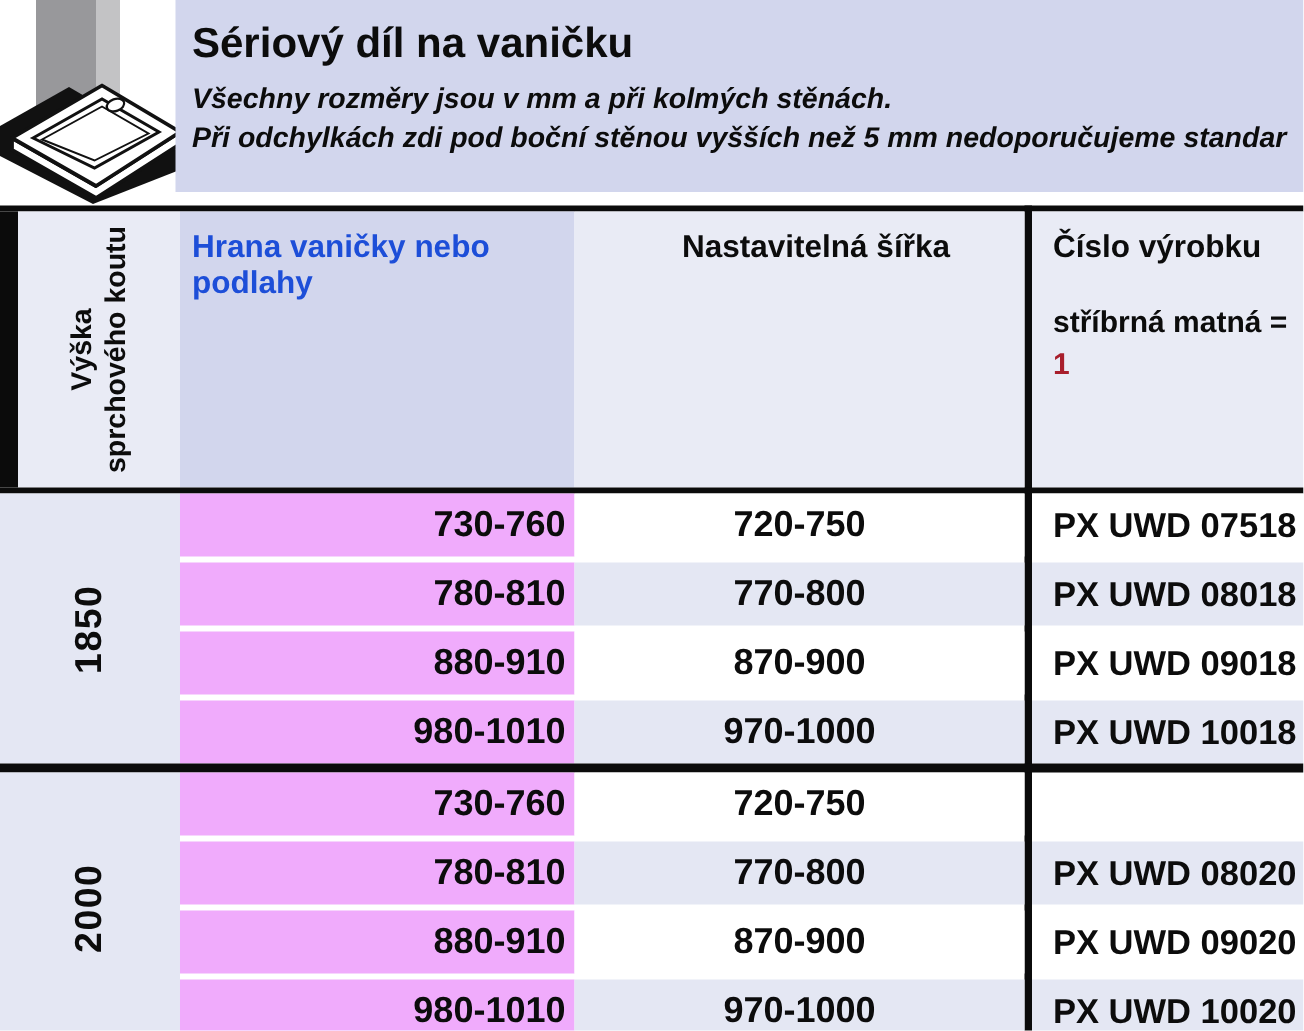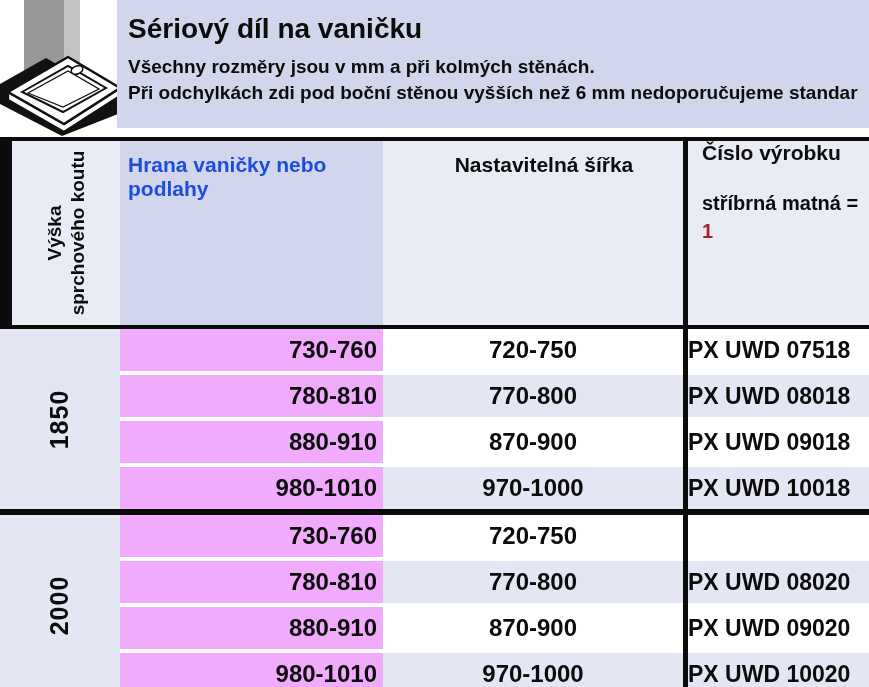--- a/index.html
+++ b/index.html
@@ -10,47 +10,47 @@
   }
   
   .icon-block{position:absolute;left:0;top:0;width:120px;height:140px;background:#ffffff;}
   
   .title-panel{
     position:absolute;left:117px;top:0;width:752px;height:128px;
     background:#d2d6ed;box-sizing:border-box;padding:13px 0 0 11px;
     overflow:hidden;white-space:nowrap;
   }
   .title{font-size:28px;line-height:32px;margin-bottom:9px;}
-  .sub{font-size:19px;line-height:26px;}
+  .sub{font-size:19px;line-height:26px;font-style:italic;}
   
   .spec-table{
     position:absolute;left:0;top:137px;width:869px;
     display:grid;
     grid-template-columns:12px 108px 263px 300px 5px 181px;
     grid-template-rows:4px 184px 4px 42px 4px 42px 4px 42px 4px 42px 6px 42px 4px 42px 4px 42px 4px 42px;
   }
   .tb{grid-column:1/7;background:#0b0b0b;}
   .top{grid-row:1/2;}
   .hb{grid-area:3/1/4/7;background:#0b0b0b;}
   .gdiv{grid-area:11/1/12/7;background:#0b0b0b;}
   .vdiv{grid-area:1/5/19/6;background:#0b0b0b;}
   .strip{grid-area:2/1/3/2;background:#0b0b0b;}
   .vyska{grid-area:2/2/3/3;background:#e9ebf5;display:flex;align-items:center;justify-content:center;}
   .rot{transform:rotate(-90deg);text-align:center;font-size:19px;line-height:23px;white-space:nowrap;}
   .h1{grid-area:2/3/3/4;background:#d2d6ed;color:#1d4ed8;padding:12px 0 0 8px;font-size:21px;box-sizing:border-box;}
   .h2{grid-area:2/4/3/5;background:#e9ebf5;padding:12px 0 0 22px;font-size:21px;box-sizing:border-box;text-align:center;}
-  .h3{grid-area:2/6/3/7;background:#e9ebf5;padding:0 0 0 14px;font-size:21px;box-sizing:border-box;}
+  .h3{grid-area:2/6/3/7;background:#e9ebf5;padding:12px 0 0 14px;font-size:21px;box-sizing:border-box;}
   .legend{margin-top:24px;font-size:20px;line-height:28px;}
   .red{color:#a81e2c;}
   .glabel{background:#e4e7f3;display:flex;align-items:center;justify-content:center;}
   .glabel .rot{font-size:25px;letter-spacing:1px;}
   .cell{display:flex;align-items:center;font-size:24px;box-sizing:border-box;}
   .c1{background:#f0abfc;justify-content:flex-end;padding-right:6px;}
   .c2{background:#ffffff;justify-content:center;}
-  .c3{background:#ffffff;font-size:23px;}
+  .c3{background:#ffffff;padding-left:14px;font-size:23px;}
   .alt{background:#e4e7f3;}
 </style>
 </head>
 <body>
 
 <div class="icon-block">
   <svg width="120" height="140" viewBox="0 0 120 140">
     <rect x="24" y="0" width="40" height="98" fill="#98989b"></rect>
     <rect x="64" y="0" width="16" height="103" fill="#c3c3c5"></rect>
     <polygon points="0,84 46,58 118,100 118,114 62,136 0,104" fill="#111111"></polygon>
@@ -58,21 +58,21 @@
     <polygon points="8,92 68,57 120,88 64,124" fill="#ffffff" stroke="#111111" stroke-width="2.5" stroke-linejoin="round"></polygon>
     <polygon points="22,92 68,66 106,88 63,112" fill="none" stroke="#111111" stroke-width="2"></polygon>
     <polygon points="28,93 68,71 99,89 63,107" fill="none" stroke="#111111" stroke-width="1.3"></polygon>
     <ellipse cx="77" cy="70" rx="6" ry="4" fill="#ffffff" stroke="#111111" stroke-width="1.5" transform="rotate(-20 77 70)"></ellipse>
   </svg>
 </div>
 
 <div class="title-panel">
   <div class="title">Sériový díl na vaničku</div>
   <div class="sub">Všechny rozměry jsou v mm a při kolmých stěnách.</div>
-  <div class="sub">Při odchylkách zdi pod boční stěnou vyšších než 6 mm nedoporučujeme standar</div>
+  <div class="sub">Při odchylkách zdi pod boční stěnou vyšších než 5 mm nedoporučujeme standar</div>
 </div>
 
 <div class="spec-table">
   <div class="tb top"></div>
   <div class="strip"></div>
   <div class="vdiv"></div>
 
   <div class="vyska">
     <div class="rot">
       <div>Výška</div>

